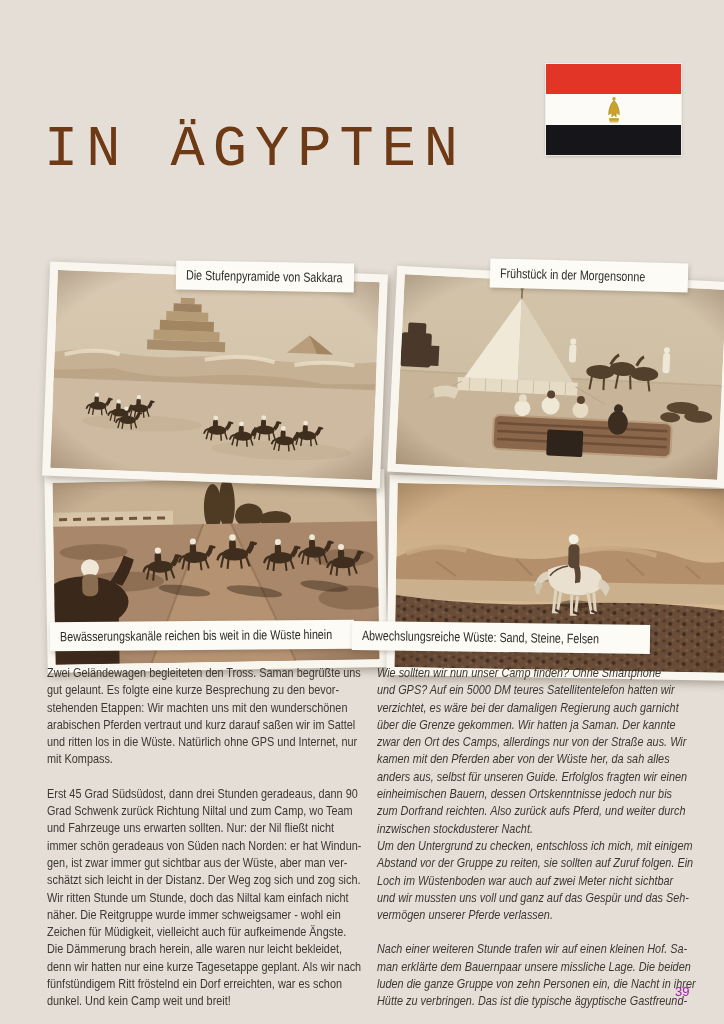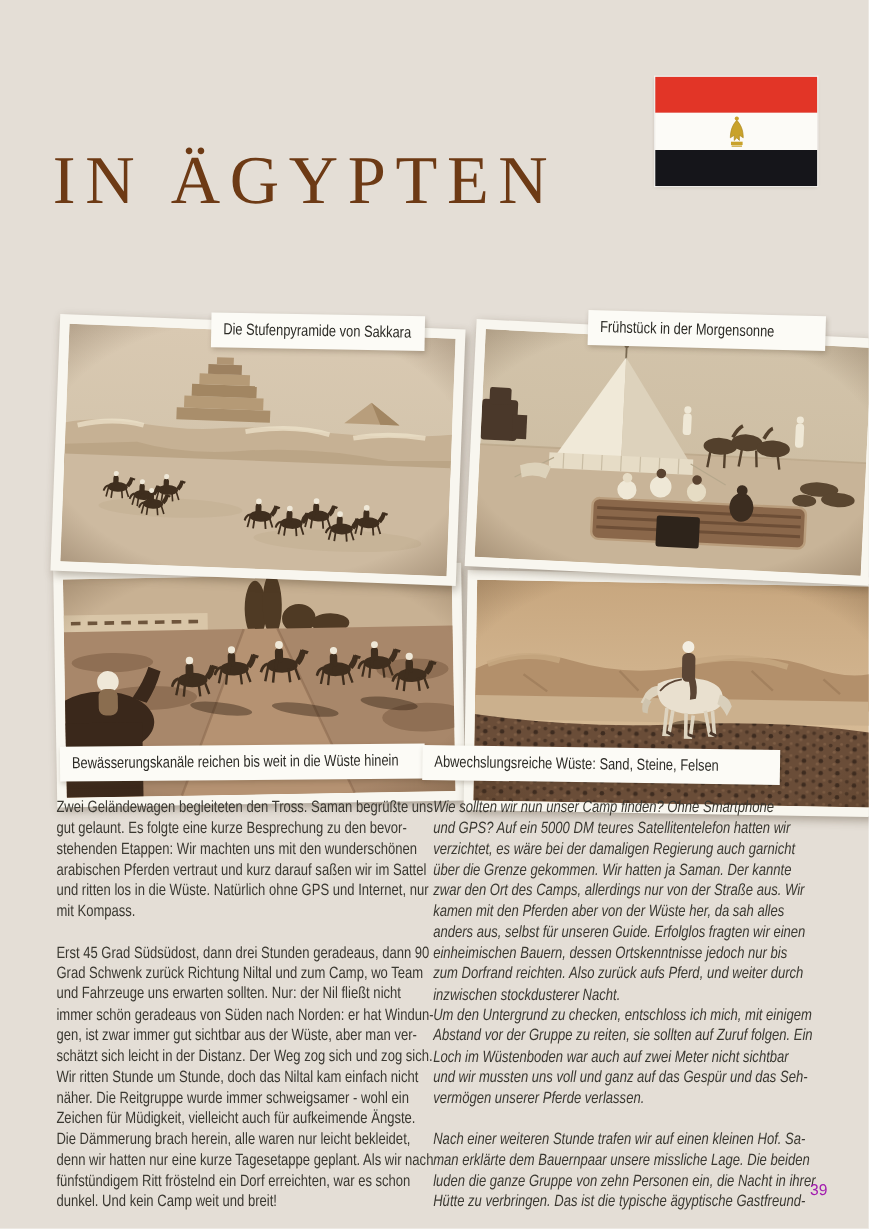--- a/index.html
+++ b/index.html
@@ -5,21 +5,21 @@
   html,body{margin:0;padding:0;}
   .page{
     position:relative; width:724px; height:1024px;
     background:#e4ded6; overflow:hidden;
     font-family:"Liberation Sans", sans-serif;
     color:#3a3831;
   }
   
   .title{
     position:absolute; left:44px; top:122px;
-    font-family:Liberation Serif, serif;
+    font-family:Liberation Mono, monospace;
     font-size:57px; line-height:1; letter-spacing:8px;
     color:#6d3a15; white-space:pre;
   }
   .flag{
     position:absolute; left:546px; top:64px; width:135px; height:91px;
     box-shadow:0 1px 3px rgba(60,45,25,.35);
     outline:1px solid rgba(255,255,255,.65);
   }
   .flag .band{width:100%; height:33.4%;}
   .flag .red{background:#e23527;}
@@ -44,21 +44,21 @@
   .caption>span{
     display:inline-block; white-space:pre;
     font-size:13.4px; color:#2c2b26;
     transform:scaleX(0.8); transform-origin:0 50%;
   }
   .cap1{left:176px; top:262px; width:168px; transform:rotate(1deg);}
   .cap2{left:490px; top:261px; width:188px; transform:rotate(1.5deg);}
   .cap3{left:50px;  top:621px; width:294px; transform:rotate(-0.5deg);}
   .cap4{left:352px; top:623px; width:288px; transform:rotate(0.8deg);}
   
-  .columns{position:absolute; left:47px; top:664px; display:flex; gap:8px; z-index:5;}
+  .columns{position:absolute; left:47px; top:664px; display:flex; gap:24px; z-index:5;}
   .col{overflow:visible;}
   .col.left{width:306px;}
   .col.right{width:334px;font-style:italic;}
   .col-inner{transform:scaleX(0.8); transform-origin:0 0;}
   .col.left  .col-inner{width:384px;}
   .col.right .col-inner{width:418px;}
   .col p{
     margin:0; font-size:13.6px; line-height:17.3px;
     white-space:pre; color:#3a3831;
   }

